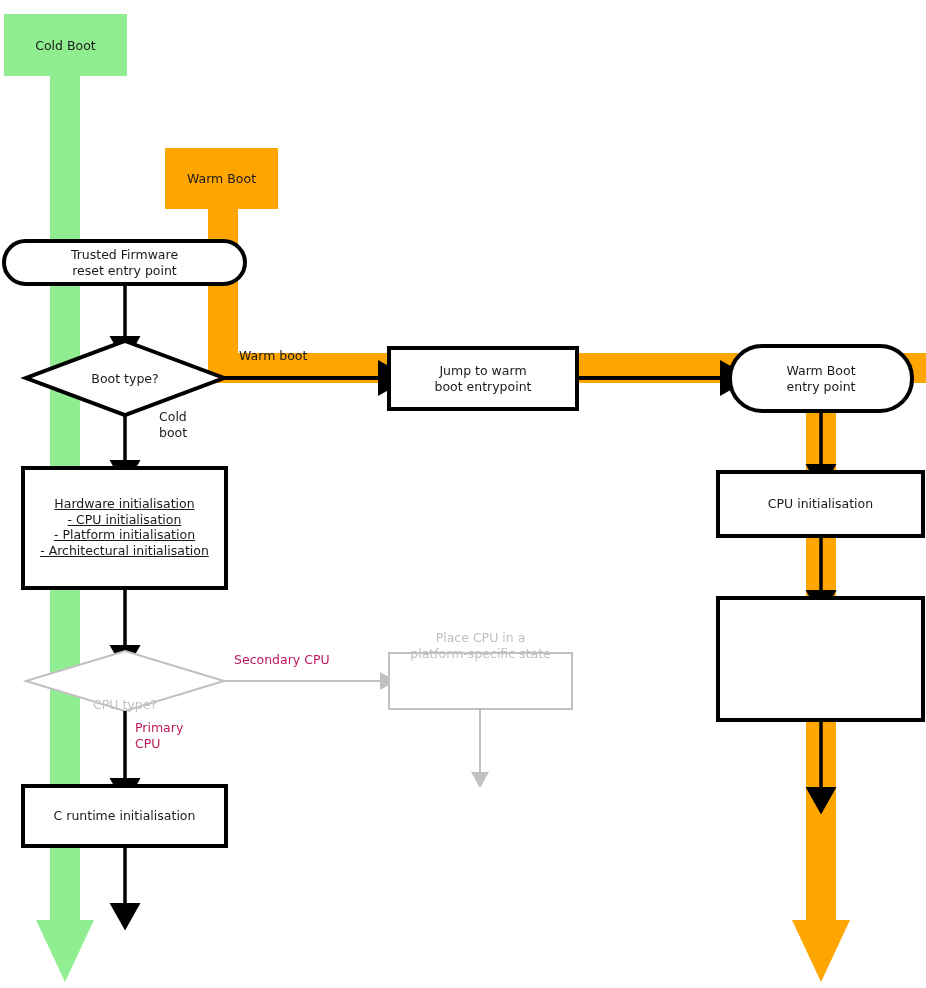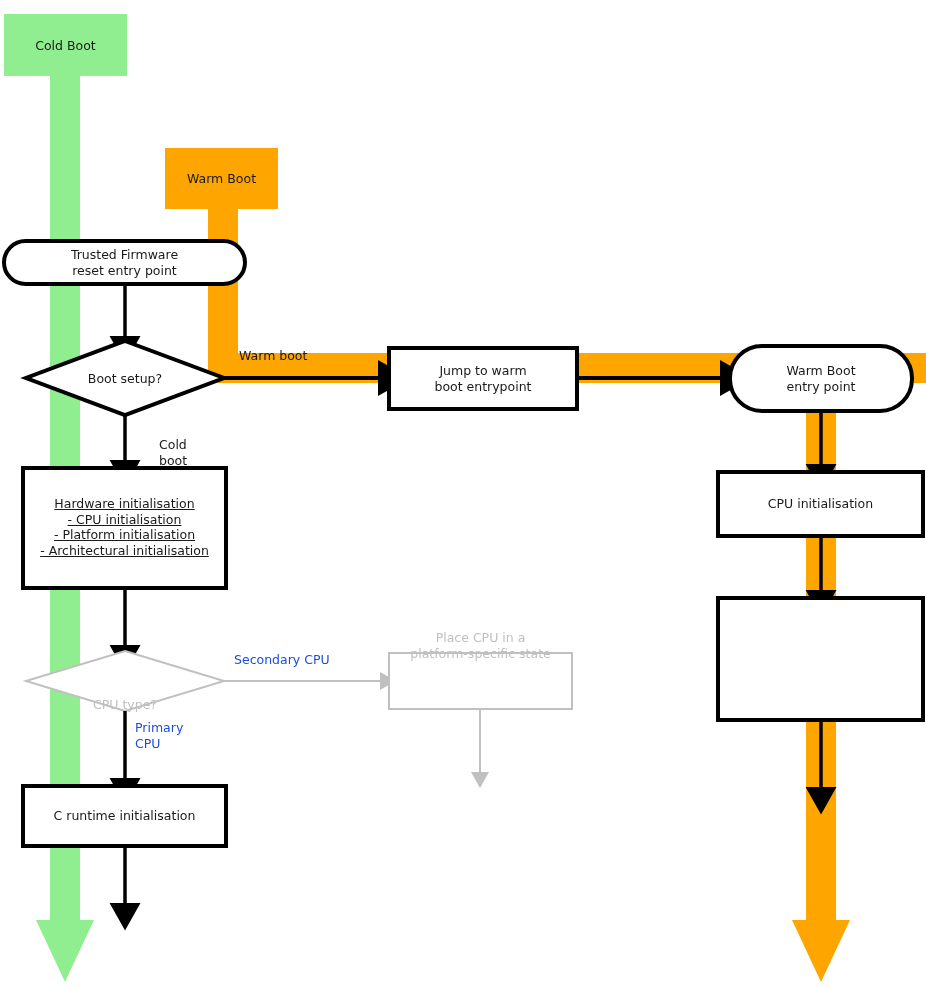--- a/index.html
+++ b/index.html
@@ -3,21 +3,21 @@
 <meta charset="utf-8">
 <style>
   html,body{margin:0;padding:0;background:#ffffff;}
   body{font-family:"DejaVu Sans", sans-serif;}
   #canvas{position:relative;width:926px;height:988px;background:#ffffff;overflow:hidden;}
   #canvas svg{position:absolute;left:0;top:0;}
   .lbl{position:absolute;text-align:center;font-size:12.5px;line-height:15.5px;color:#1a1a1a;
        white-space:pre;pointer-events:none;}
   .lbl.dim{color:#c0c0c0;}
   .edgelbl{position:absolute;font-size:12.5px;line-height:15.5px;color:#1a1a1a;white-space:pre;}
-  .edgelbl.dim{color:#1d4ed8;}
+  .edgelbl.dim{color:#be185d;}
 </style>
 </head>
 <body>
 
 <div id="canvas">
 
   <svg width="926" height="988">
 
     <g>
       <rect x="4" y="14" width="123" height="62" fill="#90ee90"></rect>
@@ -88,21 +88,21 @@
 
     <line x1="821" y1="720" x2="821" y2="790" stroke="#000000" stroke-width="3.5" marker-end="url(#ah)"></line>
   </svg>
 
   <div class="lbl" style="left:4px;top:38px;width:123px;">Cold Boot</div>
   <div class="lbl" style="left:165px;top:171px;width:113px;">Warm Boot</div>
 
   <div class="lbl" style="left:4px;top:247px;width:241px;">Trusted Firmware
 reset entry point</div>
 
-  <div class="lbl" style="left:55px;top:371px;width:140px;">Boot setup?</div>
+  <div class="lbl" style="left:55px;top:371px;width:140px;">Boot type?</div>
 
   <div class="lbl" style="left:389px;top:363px;width:188px;">Jump to warm
 boot entrypoint</div>
 
   <div class="lbl" style="left:730px;top:363px;width:182px;">Warm Boot
 entry point</div>
 
   <div class="lbl" style="left:23px;top:496px;width:203px;text-decoration:underline;">Hardware initialisation
 - CPU initialisation
 - Platform initialisation
@@ -113,21 +113,21 @@
   <div class="lbl dim" style="left:55px;top:673px;width:140px;margin-top:24px;">CPU type?</div>
 
   <div class="lbl dim" style="left:389px;top:630px;width:183px;">Place CPU in a
 platform-specific state</div>
 
 
   <div class="lbl" style="left:23px;top:808px;width:203px;">C runtime initialisation</div>
 
   <div class="edgelbl" style="left:239px;top:348px;">Warm boot</div>
 
-  <div class="edgelbl" style="left:159px;top:409px;margin-top:28px;">Cold
+  <div class="edgelbl" style="left:159px;top:409px;">Cold
 boot</div>
 
   <div class="edgelbl dim" style="left:234px;top:652px;">Secondary CPU</div>
 
   <div class="edgelbl dim" style="left:135px;top:720px;">Primary
 CPU</div>
 
 </div>
 
 </body></html>

